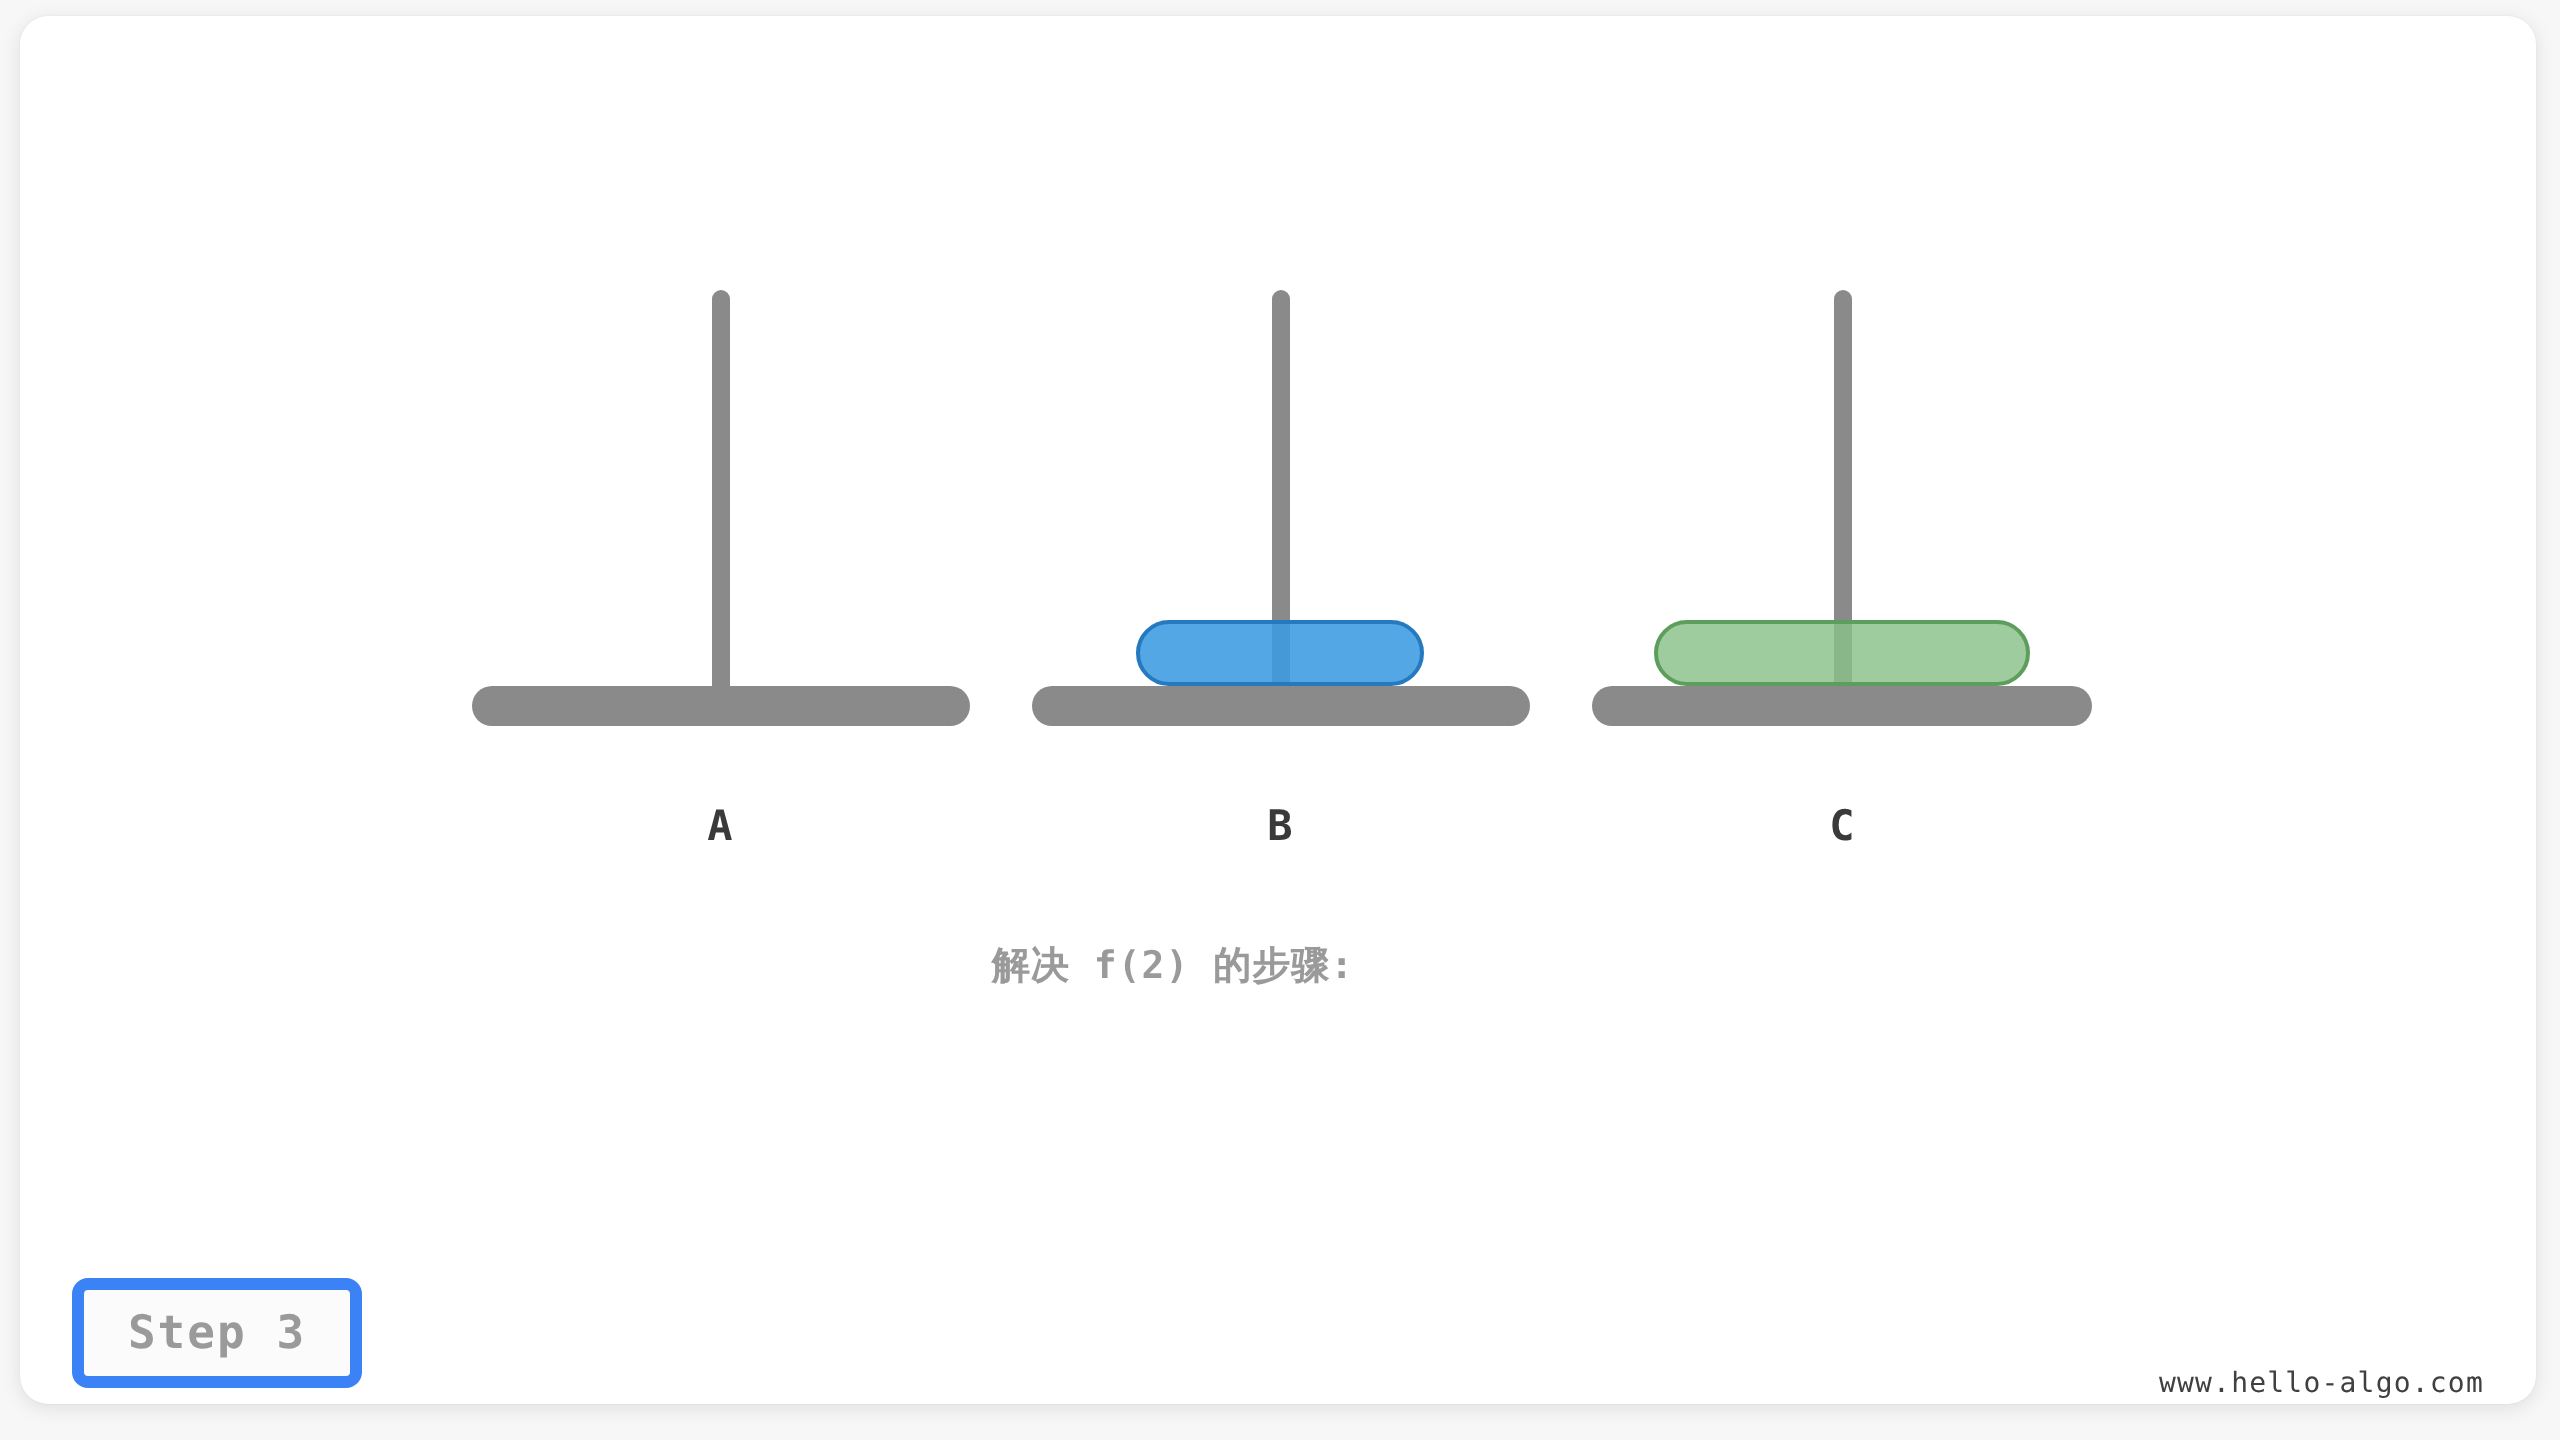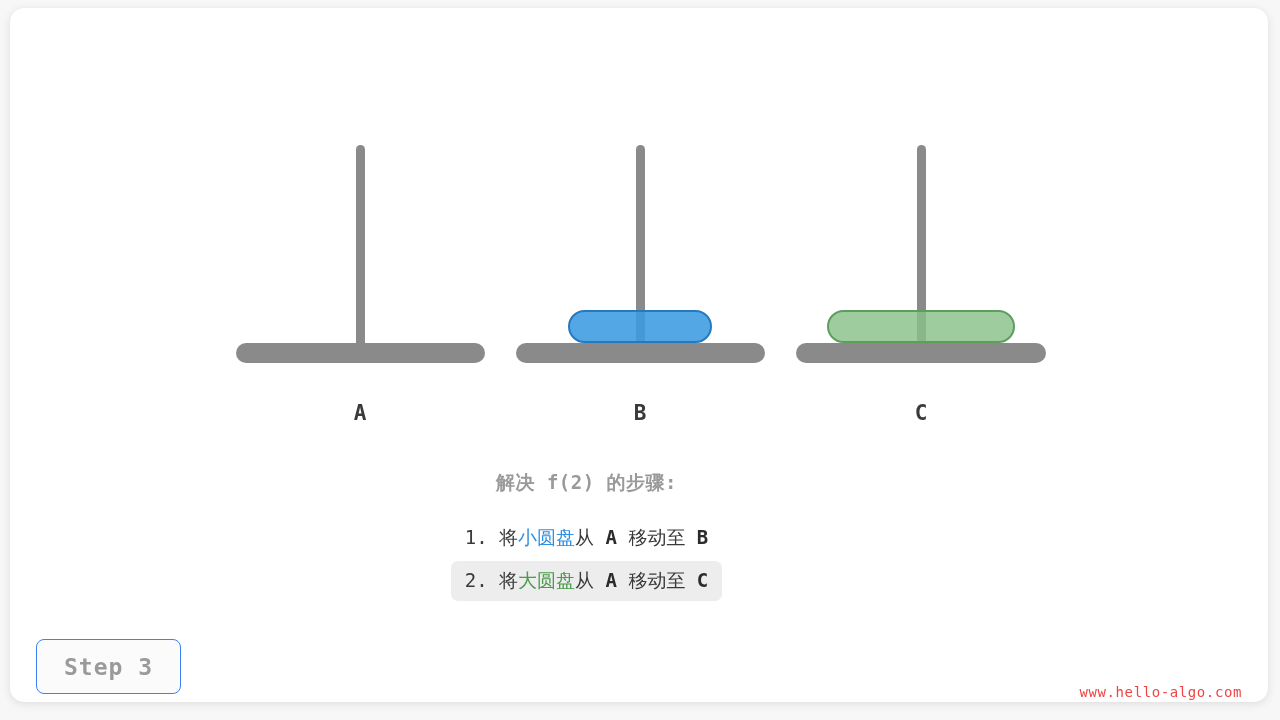--- a/index.html
+++ b/index.html
@@ -113,40 +113,40 @@
 
   
   .step-badge {
     position: absolute;
     left: 36px;
     top: 639px;
     width: 145px;
     height: 55px;
     box-sizing: border-box;
     background: #fbfbfb;
-    border: 1px solid #3b82f6;
+    border: 6px solid #3b82f6;
     border-radius: 8px;
     display: flex;
     align-items: center;
     justify-content: center;
     font-family: "DejaVu Sans Mono", "Liberation Mono", monospace;
     font-size: 23px;
     font-weight: bold;
     color: #9a9a9a;
     letter-spacing: 1px;
   }
 
   
   .watermark {
     position: absolute;
     right: 38px;
     bottom: 20px;
     font-family: "DejaVu Sans Mono", "Liberation Mono", monospace;
     font-size: 14px;
-    color: #ef4444;
+    color: #404040;
     letter-spacing: 0.6px;
   }
 </style>
 </head>
 <body>
 
 <div id="canvas">
 
   <div class="card"></div>
 
@@ -166,38 +166,19 @@
   <div class="tower">
     <div class="rod" style="left:917px; top:145px; height:205px;"></div>
     <div class="base" style="left:796px; top:343px; width:250px;"></div>
     <div class="disk disk-large" style="left:827px; top:310px; width:188px;"></div>
     <div class="peg-label" style="left:891px; top:401px;">C</div>
   </div>
 
   <div class="caption">
     <div class="caption-title">解决 f(2) 的步骤:</div>
 
-    <div class="step-list">
-
-      <div class="step-row">
-        <span>1.</span>
-        <span>将</span><span class="kw-blue">小圆盘</span><span>从</span>
-        <span class="kw-peg">A</span>
-        <span>移动至</span>
-        <span class="kw-peg">B</span>
-      </div>
-
-      <div class="step-row highlight">
-        <span>2.</span>
-        <span>将</span><span class="kw-green">大圆盘</span><span>从</span>
-        <span class="kw-peg">A</span>
-        <span>移动至</span>
-        <span class="kw-peg">C</span>
-      </div>
-
-    </div>
   </div>
 
   <div class="step-badge">Step 3</div>
 
   <div class="watermark">www.hello-algo.com</div>
 
 </div>
 
 </body></html>

